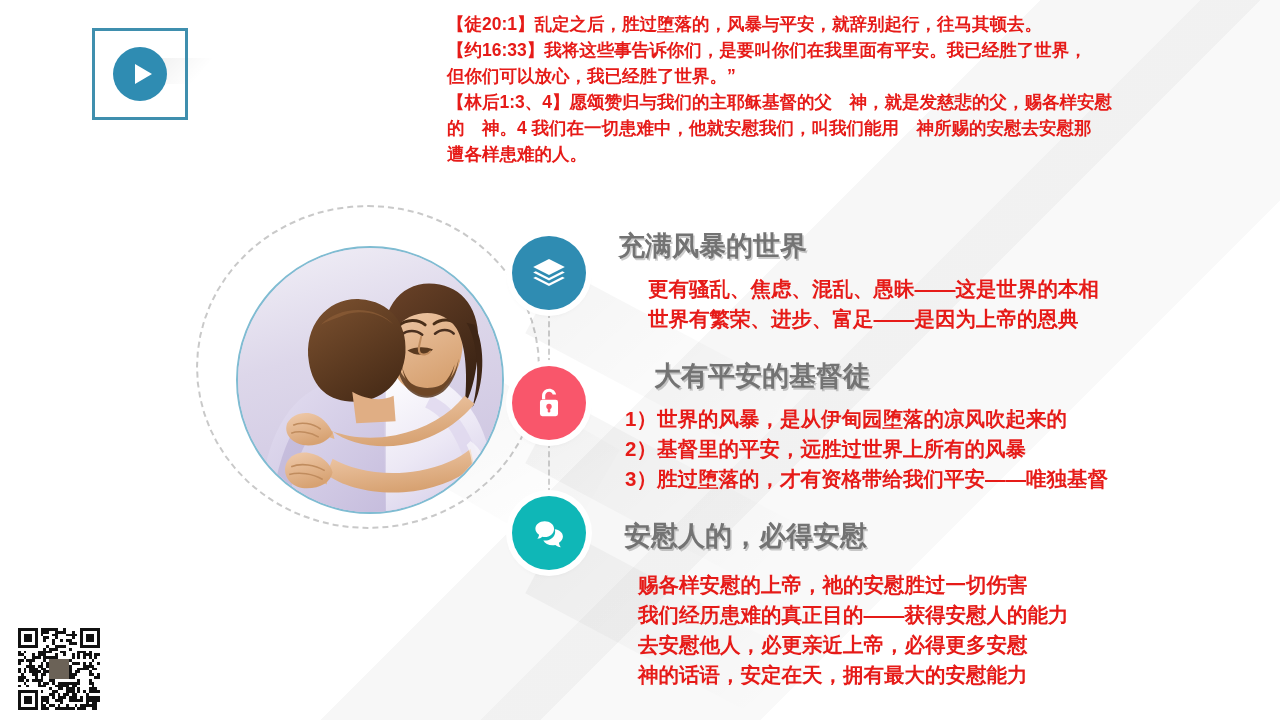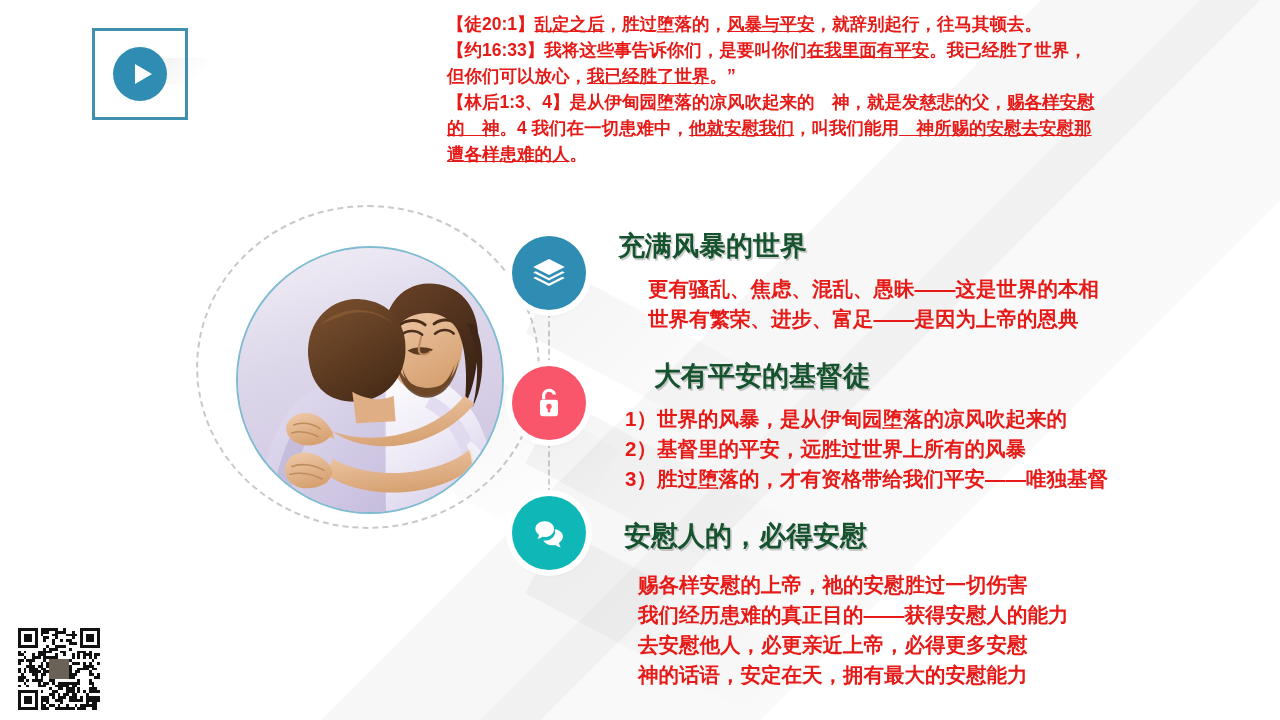--- a/index.html
+++ b/index.html
@@ -101,21 +101,21 @@
     position: absolute;
     left: 447px;
     top: 12px;
     width: 812px;
     color: #e61b18;
     font-size: 17.5px;
     font-weight: bold;
     line-height: 25px;
   }
   .scripture p { margin: 0 0 1px 0; }
-  .scripture .u { text-decoration: underline; }
+  .scripture .u { }
 
   
   .dashed-ring {
     position: absolute;
     left: 196px;
     top: 205px;
     width: 340px;
     height: 320px;
     border: 2px dashed #c9c9c9;
     border-radius: 50%;
@@ -173,21 +173,21 @@
     transform-origin: 0 0;
     transform: rotate(28deg);
     pointer-events: none;
   }
 
   
   .sec-head {
     position: absolute;
     font-size: 27px;
     font-weight: bold;
-    color: #14532d;
+    color: #737373;
     white-space: nowrap;
     text-shadow: 1.5px 1.5px 0 rgba(0,0,0,0.20);
   }
   .sec-lines {
     position: absolute;
     color: #e61b18;
     font-size: 20.5px;
     font-weight: bold;
     line-height: 30px;
     white-space: nowrap;
@@ -223,21 +223,21 @@
       <div class="brk br"></div>
     <div class="play-circle">
       <div class="tri"></div>
     </div>
   </div>
 
   <div class="scripture" id="scripture">
       <p><span>【徒20:1】</span><span class="u">乱定之后</span><span>，胜过堕落的，</span><span class="u">风暴与平安</span><span>，就辞别起行，往马其顿去。</span></p>
       <p><span>【约16:33】</span><span>我将这些事告诉你们，是要叫你们</span><span class="u">在我里面有平安</span><span>。我已经胜了世界，</span></p>
       <p><span>但你们可以放心，</span><span class="u">我已经胜了世界</span><span>。”</span></p>
-      <p><span>【林后1:3、4】</span><span>是从伊甸园堕落的凉风吹起来的　神，就是发慈悲的父，</span><span class="u">赐各样安慰</span></p>
+      <p><span>【林后1:3、4】</span><span>愿颂赞归与我们的主耶稣基督的父　神，就是发慈悲的父，</span><span class="u">赐各样安慰</span></p>
       <p><span class="u">的　神</span><span>。4 我们在一切患难中，</span><span class="u">他就安慰我们</span><span>，叫我们能用</span><span class="u">　神所赐的安慰去安慰那</span></p>
       <p><span class="u">遭各样患难的人</span><span>。</span></p>
     </div>
 
   <div class="dashed-ring"></div>
   <div class="photo-shadow"></div>
   <div class="photo-wrap">
     <svg viewBox="0 0 268 268" preserveAspectRatio="xMidYMid slice" aria-hidden="true">
       <defs>
         <linearGradient id="bgv" x1="0" y1="0" x2="0.3" y2="1">

